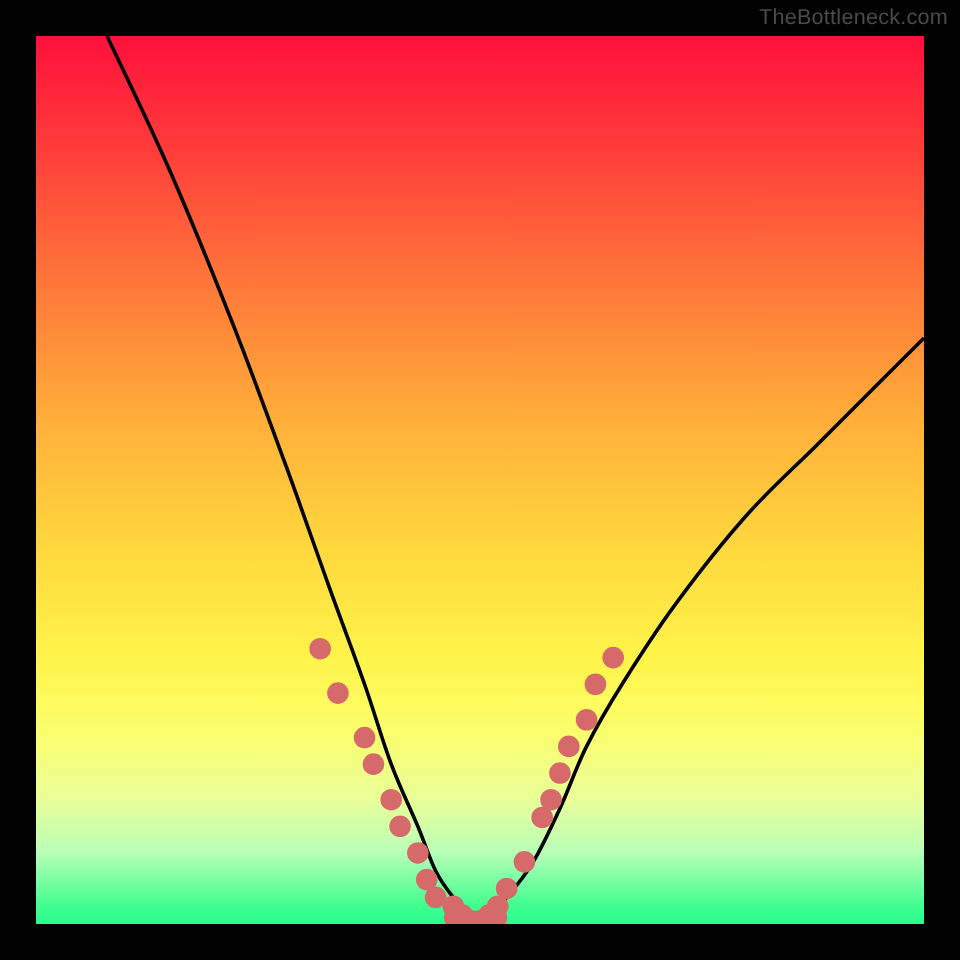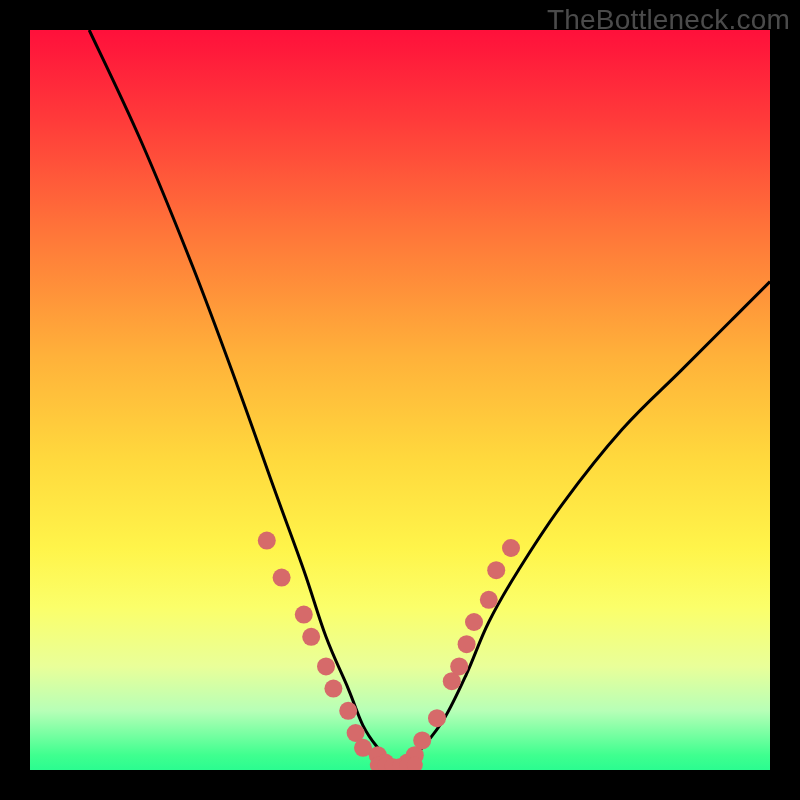--- a/index.html
+++ b/index.html
@@ -34,21 +34,21 @@
       #e9ff99 86%,
       #b7ffb7 92%,
       #3fff8f 98%,
       #2bfc90 100%);
   }
   .watermark {
     position: absolute;
     top: 4px;
     right: 10px;
     color: #4b4b4b;
-    font-size: 28px;
+    font-size: 18px;
     letter-spacing: 0.2px;
     text-align: right;
     user-select: none;
   }
   svg.curve {
     position: absolute;
     left: 0;
     top: 0;
     width: 740px;
     height: 740px;

